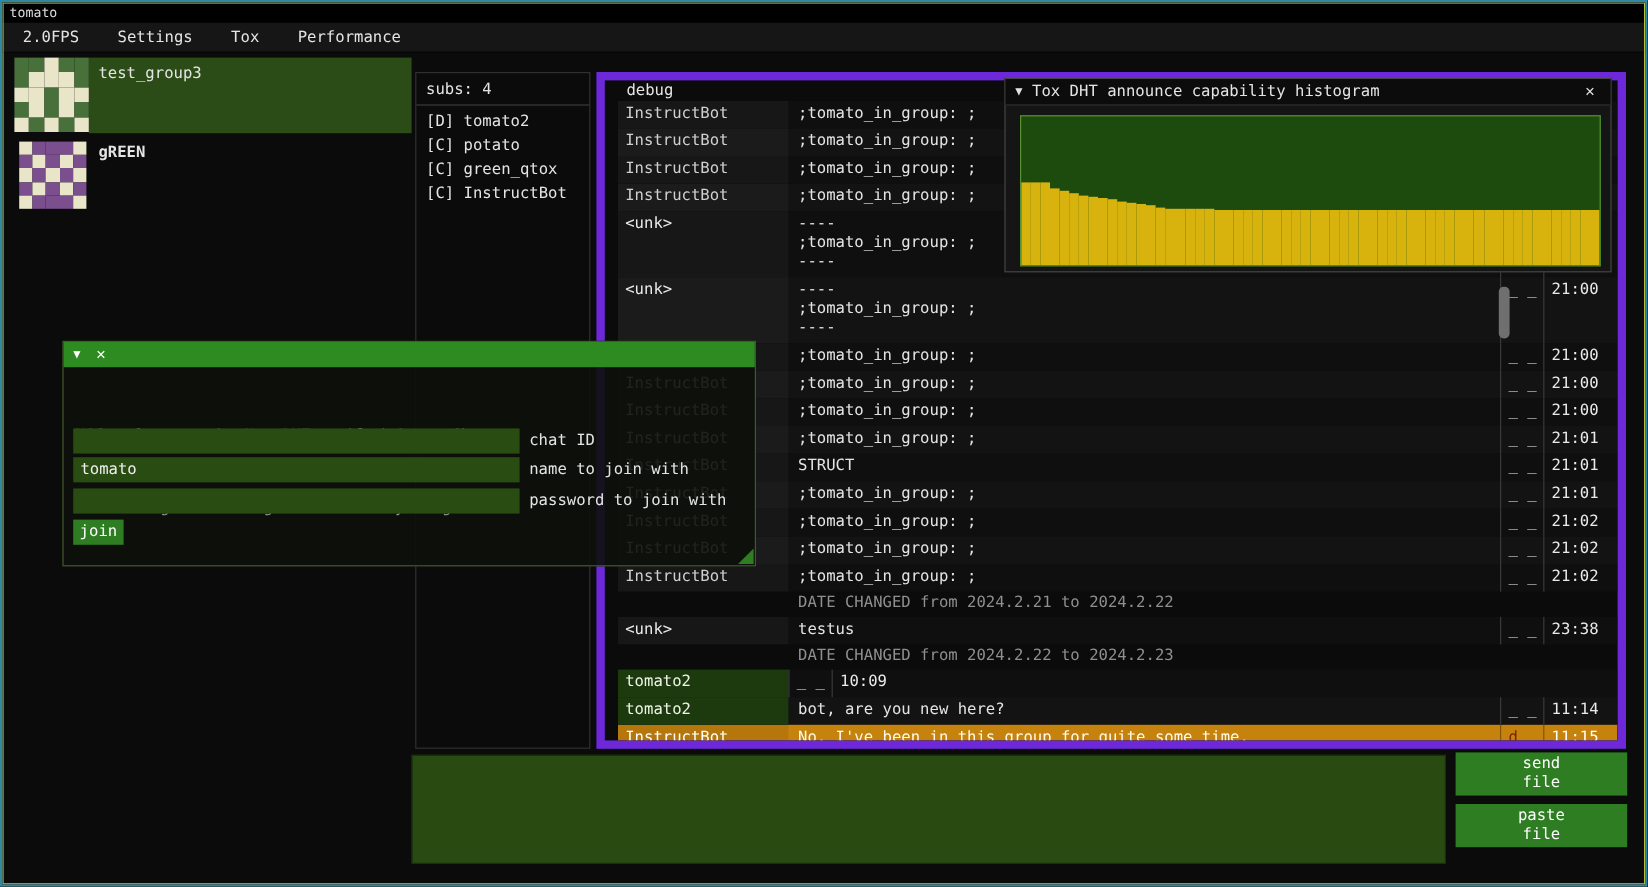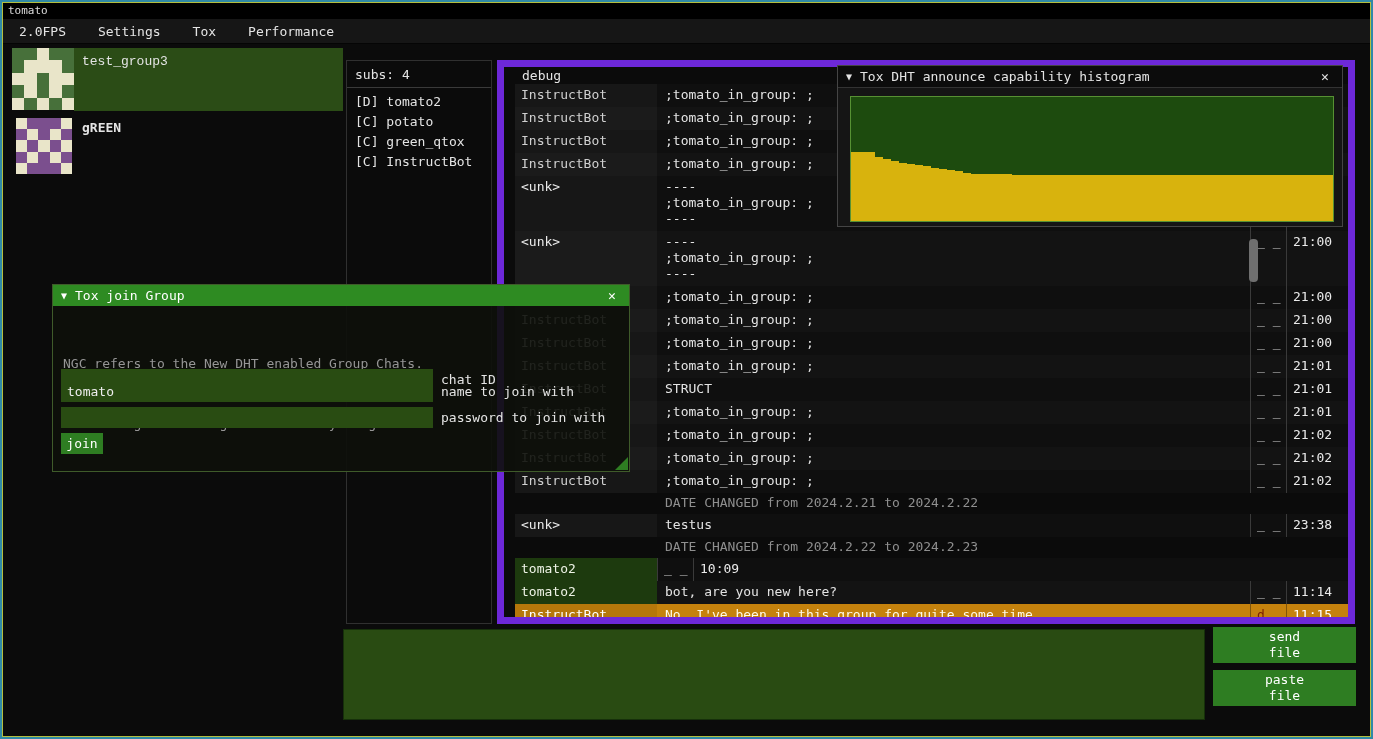--- a/index.html
+++ b/index.html
@@ -97,21 +97,21 @@
     <span>tomato</span>
   </div>
 
   <div class="menubar">
     <span class="mi">2.0FPS</span>
     <span class="mi">Settings</span>
     <span class="mi">Tox</span>
     <span class="mi">Performance</span>
   </div>
 
-  <div class="group-row" style="top:46px;height:47px;font-family:Liberation Mono, monospace;">
+  <div class="group-row" style="top:46px;height:47px;">
     <div class="g-sel" style="left:72px;top:0;right:0;height:63px;"></div>
     <div class="avatar" style="left:10px;top:0;width:62px;height:62px;">
         <div style="background: rgb(71, 112, 58);"></div>
         <div style="background: rgb(71, 112, 58);"></div>
         <div style="background: rgb(233, 229, 201);"></div>
         <div style="background: rgb(71, 112, 58);"></div>
         <div style="background: rgb(71, 112, 58);"></div>
         <div style="background: rgb(71, 112, 58);"></div>
         <div style="background: rgb(233, 229, 201);"></div>
         <div style="background: rgb(233, 229, 201);"></div>
@@ -375,28 +375,27 @@
         <div class="hbar" style="height: 37%; background: rgb(216, 179, 13);"></div>
         <div class="hbar" style="height: 37%; background: rgb(216, 179, 13);"></div>
         <div class="hbar" style="height: 37%; background: rgb(216, 179, 13);"></div>
         <div class="hbar" style="height: 37%; background: rgb(216, 179, 13);"></div>
       </div>
   </div>
 
   <div class="jwin">
     <div class="wtitle">
       <span class="warrow">▼</span>
-      <span class="wlabel">Tox join Group</span>
       <span class="wclose">✕</span>
     </div>
     <div class="jinfo">
       <div>NGC refers to the New DHT enabled Group Chats.</div>
       <div>Connecting via ID might take a very long time.</div>
     </div>
-    <div class="jrow" style="top:84px;">
+    <div class="jrow" style="top:72px;">
       <input class="jinput" readonly="" value="" style="">
       <span class="jlabel">chat ID</span>
     </div>
     <div class="jrow" style="top:96px;">
       <input class="jinput" readonly="" value="tomato" style="">
       <span class="jlabel">name to join with</span>
     </div>
     <div class="jrow" style="top:122px;">
       <input class="jinput" readonly="" value="" style="">
       <span class="jlabel">password to join with</span>

